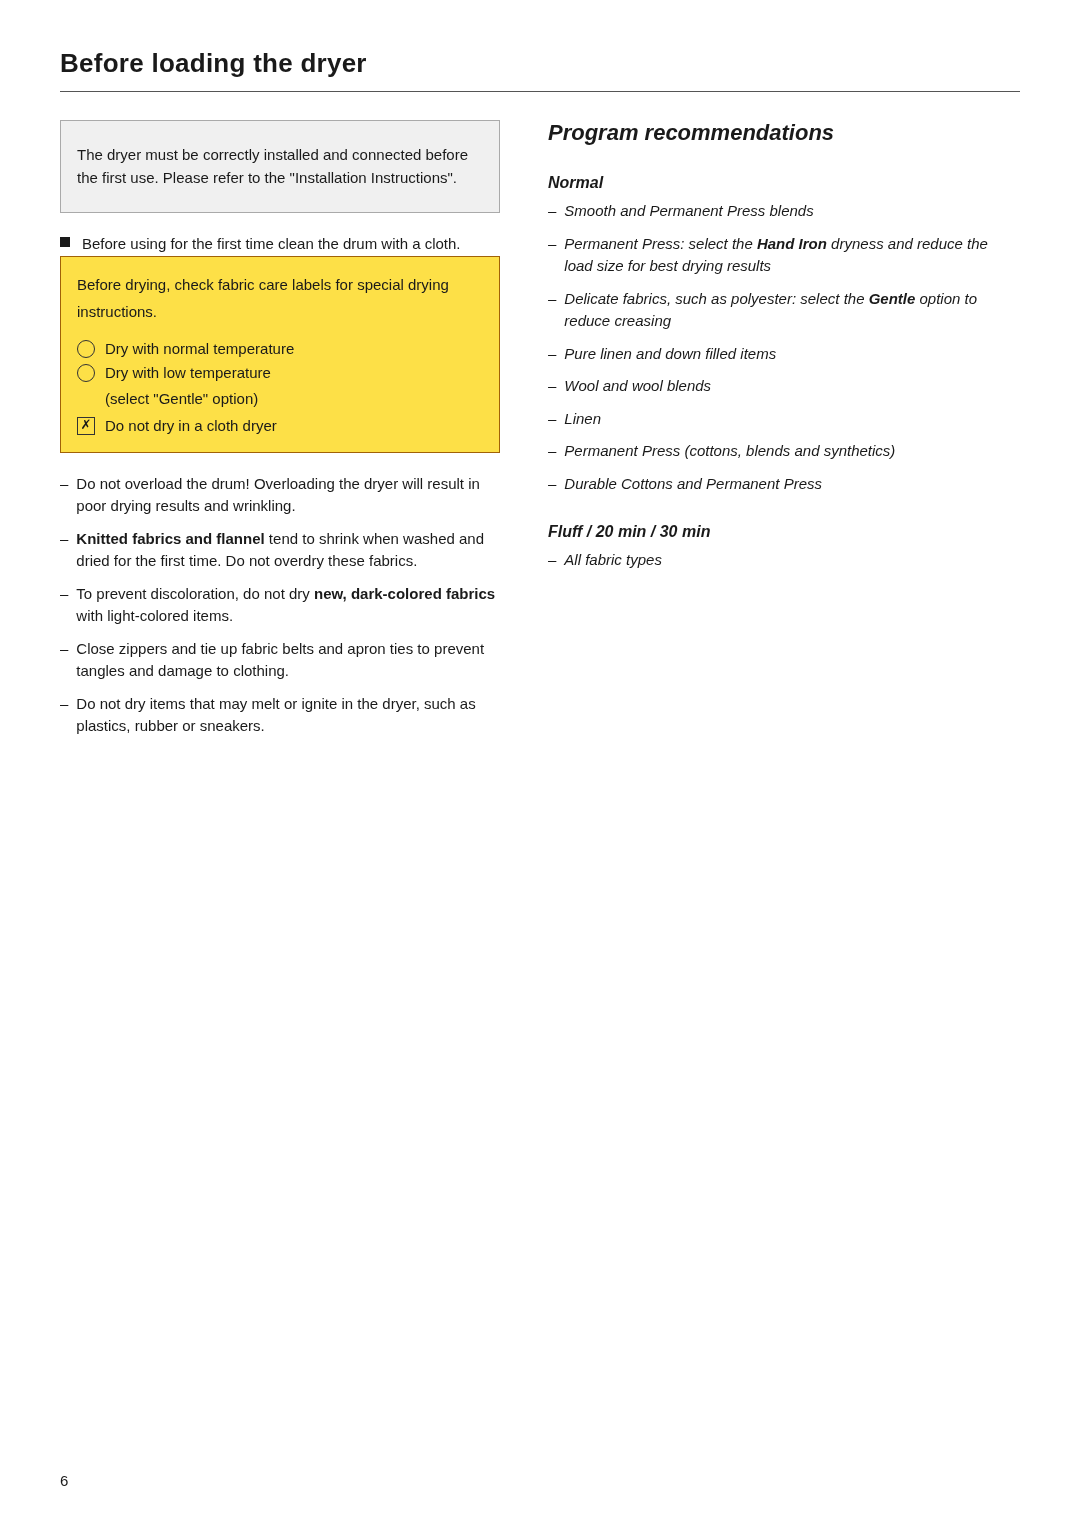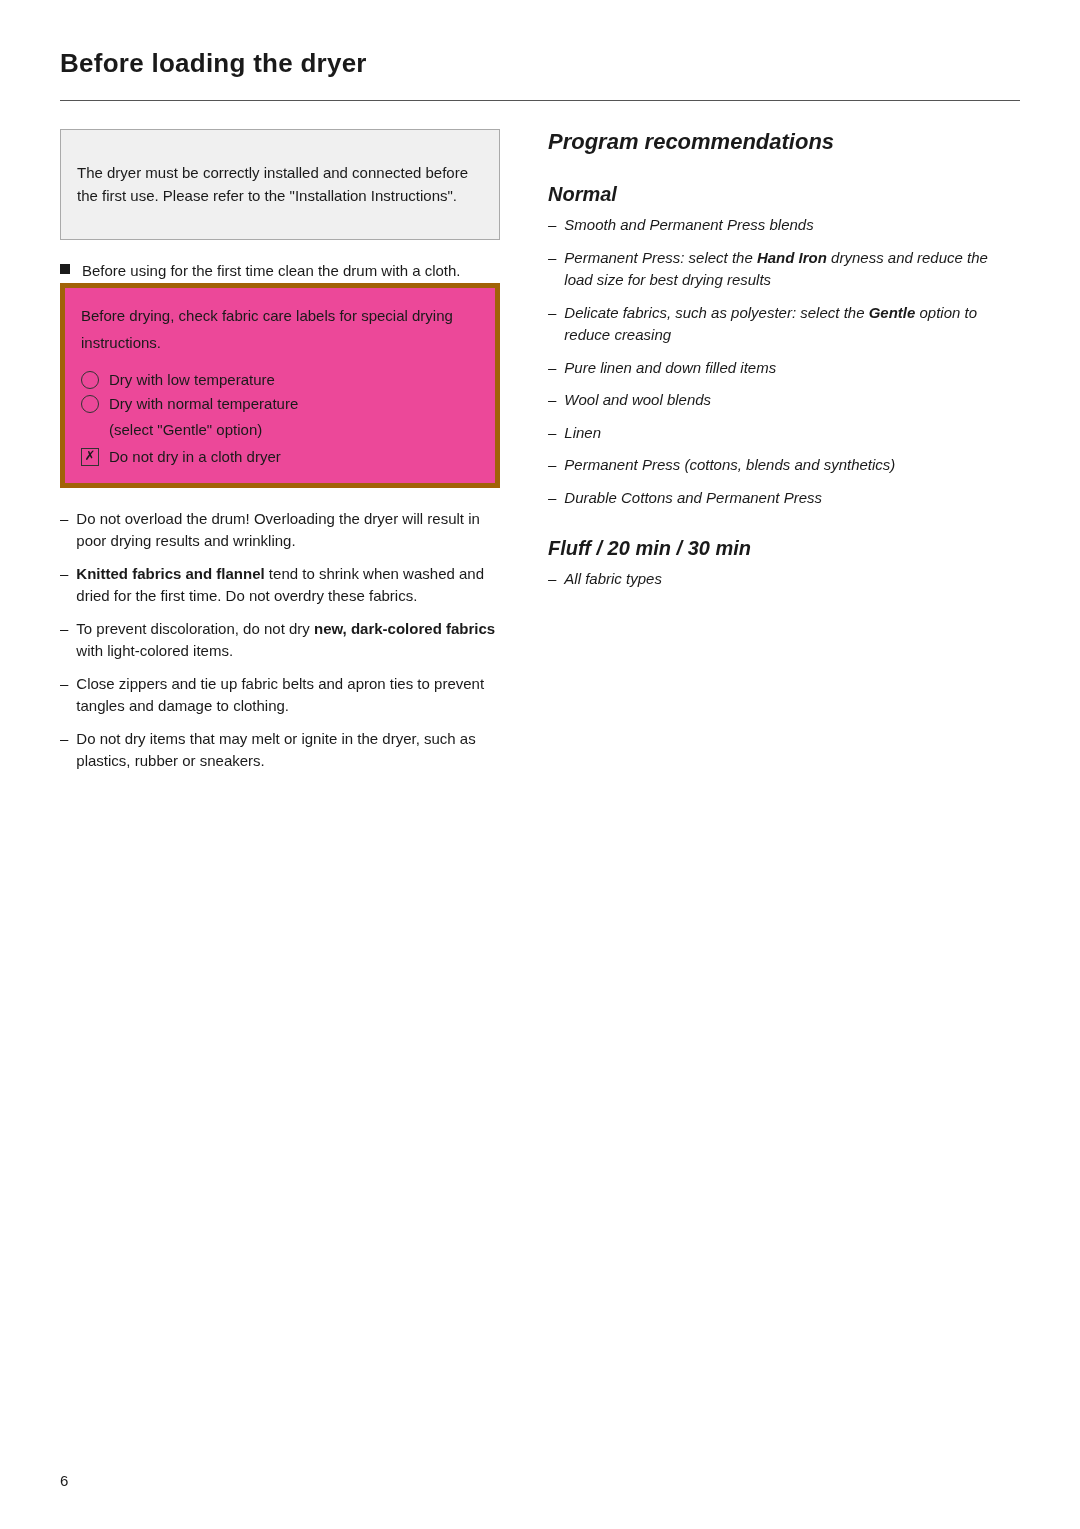--- a/index.html
+++ b/index.html
@@ -14,21 +14,21 @@
       font-size: 15px;
       color: #1a1a1a;
       width: 1080px;
       min-height: 1529px;
       padding: 48px 60px 60px 60px;
     }
 
     .page-title {
       font-size: 26px;
       font-weight: bold;
-      margin-bottom: 21px;
+      margin-bottom: 12px;
       letter-spacing: 0.01em;
     }
 
     .top-divider {
       border: none;
       border-top: 1px solid #555;
       margin-bottom: 28px;
     }
 
     .main-layout {
@@ -43,21 +43,21 @@
     }
 
     .right-column {
       flex: 1;
       font-style: italic;
     }
 
     .info-box {
       border: 1px solid #aaa;
       background: #f0f0f0;
-      padding: 32px 16px;
+      padding: 23px 16px;
       margin-bottom: 20px;
       font-size: 15px;
       line-height: 1.5;
     }
 
     .bullet-item {
       display: flex;
       align-items: flex-start;
       font-size: 15px;
       line-height: 1.5;
@@ -67,22 +67,22 @@
       display: inline-block;
       width: 10px;
       height: 10px;
       background: #1a1a1a;
       margin-top: 4px;
       margin-right: 12px;
       flex-shrink: 0;
     }
 
     .icon-box {
-      border: 5px solid #a16207;
-      background: #ec4899;
+      border: 1px solid #a16207;
+      background: #fde047;
       padding: 14px 16px 14px 16px;
       margin-bottom: 20px;
       font-size: 15px;
       line-height: 1.8;
     }
 
     .icon-row {
       display: flex;
       align-items: center;
       gap: 10px;
@@ -122,21 +122,21 @@
       margin-right: 8px;
       flex-shrink: 0;
       margin-top: 0;
     }
 
     .dash-content {
       flex: 1;
     }
 
     .section-heading {
-      font-size: 20px;
+      font-size: 16px;
       font-weight: bold;
       margin-bottom: 8px;
       margin-top: 28px;
     }
 
     .section-heading:first-child {
       margin-top: 0;
     }
 
     .program-title {
@@ -164,26 +164,26 @@
       <span>Before using for the first time clean the drum with a cloth.</span>
     </div>
 
     <div class="icon-box">
       <div style="margin-bottom: 12px;">
         <span>Before drying, check fabric care labels for special drying instructions.</span>
       </div>
 
       <div class="icon-row">
         <span class="icon-circle"></span>
-        <span>Dry with low temperature</span>
+        <span>Dry with normal temperature</span>
       </div>
 
       <div class="icon-row">
         <span class="icon-circle"></span>
-        <span>Dry with normal temperature</span>
+        <span>Dry with low temperature</span>
       </div>
 
       <div style="padding-left: 28px; margin-bottom: 2px;">
         <span>(select "Gentle" option)</span>
       </div>
 
       <div class="icon-row">
         <div class="icon-checkbox">✗</div>
         <span>Do not dry in a cloth dryer</span>
       </div>

